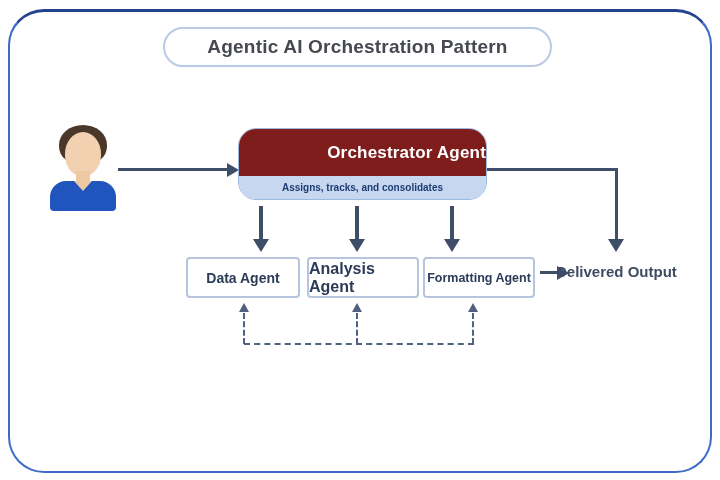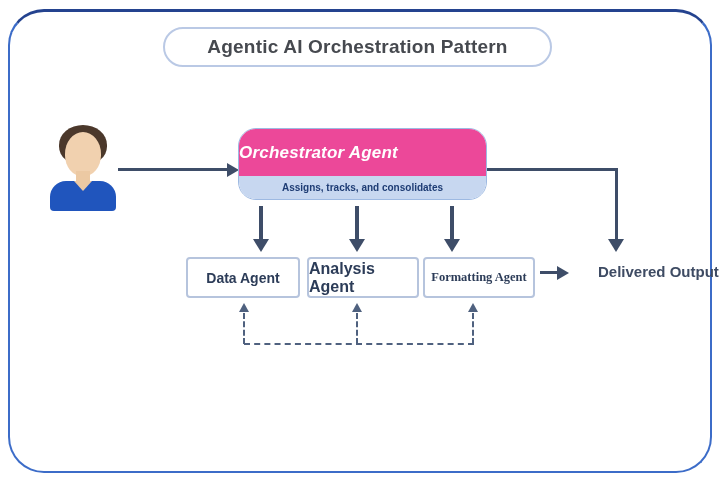--- a/index.html
+++ b/index.html
@@ -38,37 +38,37 @@
   .vline{position:absolute;width:3px;background:#3e4d68;}
   .head-right{position:absolute;width:0;height:0;border-top:7px solid transparent;border-bottom:7px solid transparent;border-left:12px solid #3e4d68;}
   .head-down{position:absolute;width:0;height:0;border-left:8px solid transparent;border-right:8px solid transparent;border-top:13px solid #3e4d68;}
   .stem-down{position:absolute;width:4px;background:#3e4d68;}
 
   
   .orchestrator{
     position:absolute;left:238px;top:128px;width:249px;height:72px;
     border-radius:18px;overflow:hidden;border:1px solid #9db9e2;box-sizing:border-box;
   }
-  .orch-head{height:47px;background:#ec4899;display:flex;align-items:center;justify-content:flex-start;font-style:italic;}
+  .orch-head{height:47px;background:#7f1d1d;display:flex;align-items:center;justify-content:flex-end;}
   .orch-head span{color:#ffffff;font-size:17px;font-weight:bold;letter-spacing:.2px;}
   .orch-band{height:23px;background:#c7d7f0;display:flex;align-items:center;justify-content:center;}
   .orch-band span{color:#1e3c74;font-size:10px;font-weight:600;}
 
   
   .agent{
     position:absolute;top:257px;height:41px;background:#ffffff;
     border:2px solid #b6c4dd;border-radius:4px;box-sizing:border-box;
     display:flex;align-items:center;justify-content:center;
     font-weight:bold;color:#2c3c58;
   }
   .agent.data{left:186px;width:114px;font-size:14px;}
   .agent.analysis{left:307px;width:112px;font-size:16px;}
-  .agent.formatting{left:423px;width:112px;font-size:12.5px;font-family:Liberation Serif, serif;}
+  .agent.formatting{left:423px;width:112px;font-size:12.5px;}
 
-  .output-label{position:absolute;left:598px;top:263px;font-size:15px;font-weight:bold;color:#3e4b63;white-space:nowrap;}
+  .output-label{position:absolute;left:556px;top:263px;font-size:15px;font-weight:bold;color:#3e4b63;white-space:nowrap;}
 
   
   .dash-h{position:absolute;left:244px;top:343px;width:230px;border-top:2px dashed #4f617f;}
   .dash-v{position:absolute;top:313px;height:31px;border-left:2px dashed #4f617f;}
   .dash-head-up{position:absolute;top:303px;width:0;height:0;
     border-left:5px solid transparent;border-right:5px solid transparent;border-bottom:9px solid #4f617f;}
 </style>
 </head>
 <body>
 

